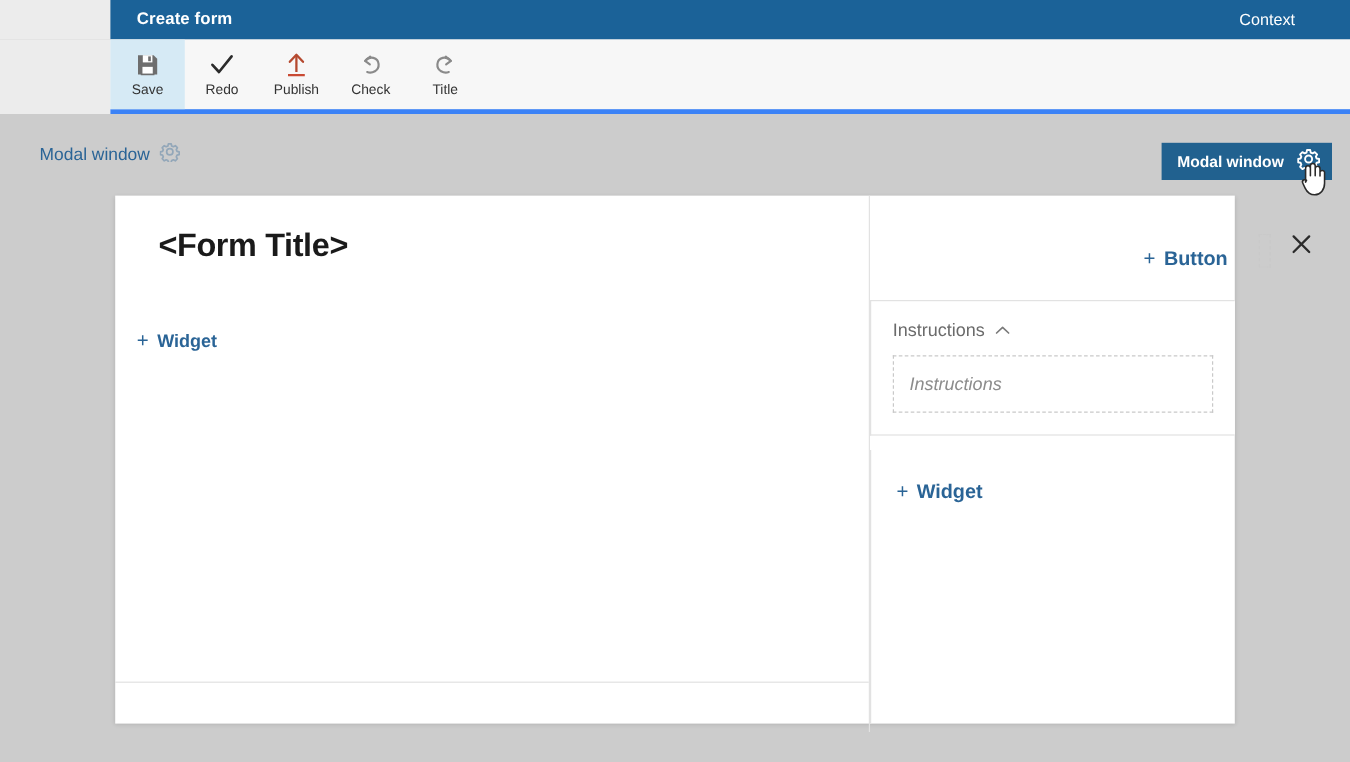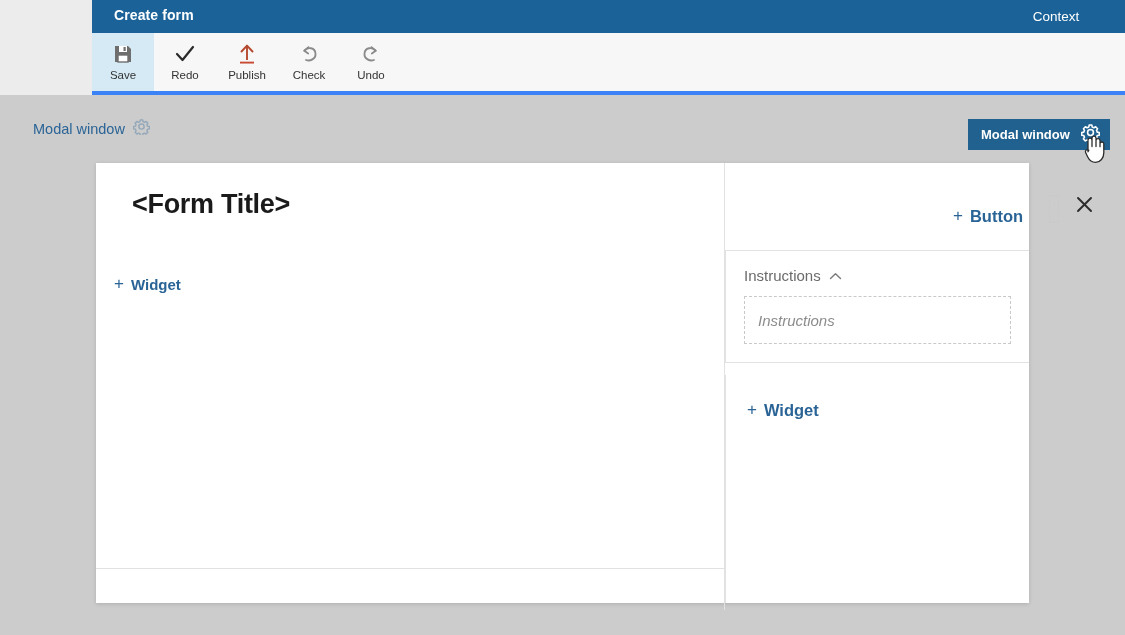--- a/index.html
+++ b/index.html
@@ -351,21 +351,21 @@
         <span class="tlabel">Check</span>
       </div>
 
       <div class="tool">
         <span class="ticon">
           <svg width="20" height="20" viewBox="0 0 20 20">
             <path d="M14.5 6.5 C11 2.5 4 3.5 3.5 9.5 C3 15 9 17.5 13 16" fill="none" stroke="#8a8a8a" stroke-width="1.8" stroke-linecap="round"></path>
             <polyline points="10.5,3.2 14.8,6.8 10.8,9.6" fill="none" stroke="#8a8a8a" stroke-width="1.8" stroke-linecap="round" stroke-linejoin="round"></polyline>
           </svg>
         </span>
-        <span class="tlabel">Undo</span>
+        <span class="tlabel">Title</span>
       </div>
 
     </div>
   </div>
 
   <div class="canvas"></div>
 
   <div class="canvas-label">
     <span class="cl-text">Modal window</span>
     <span class="cl-gear">

